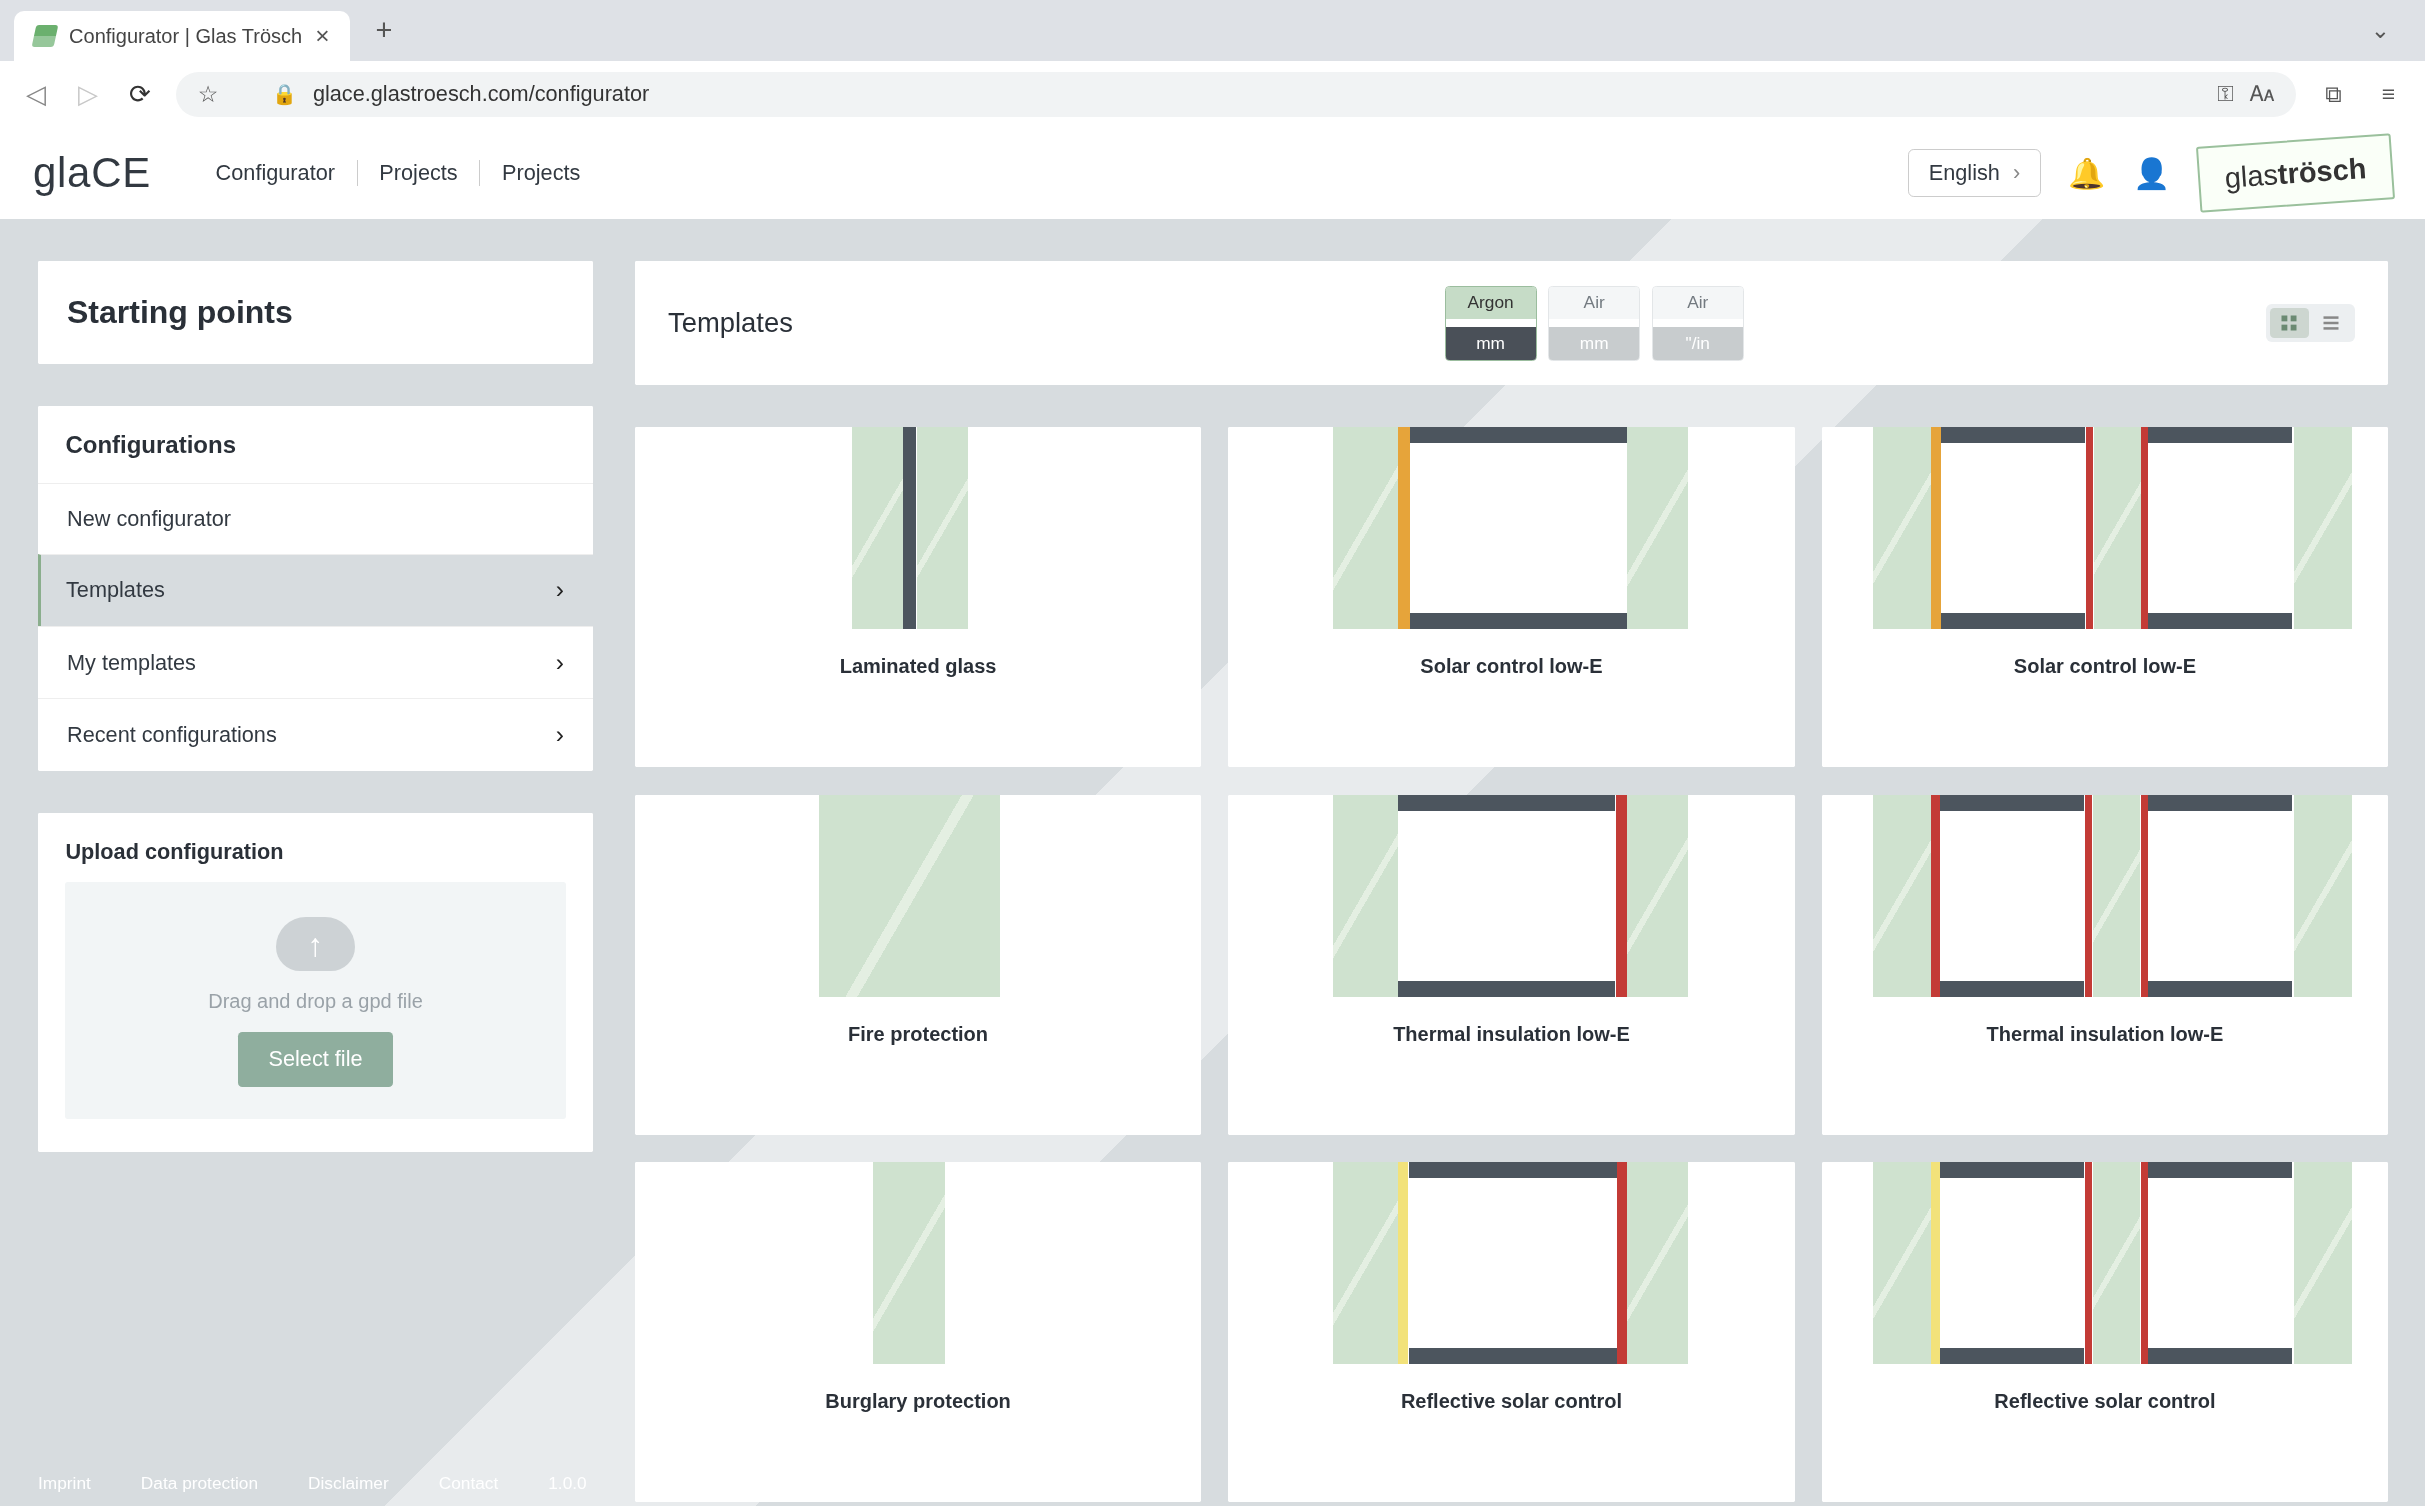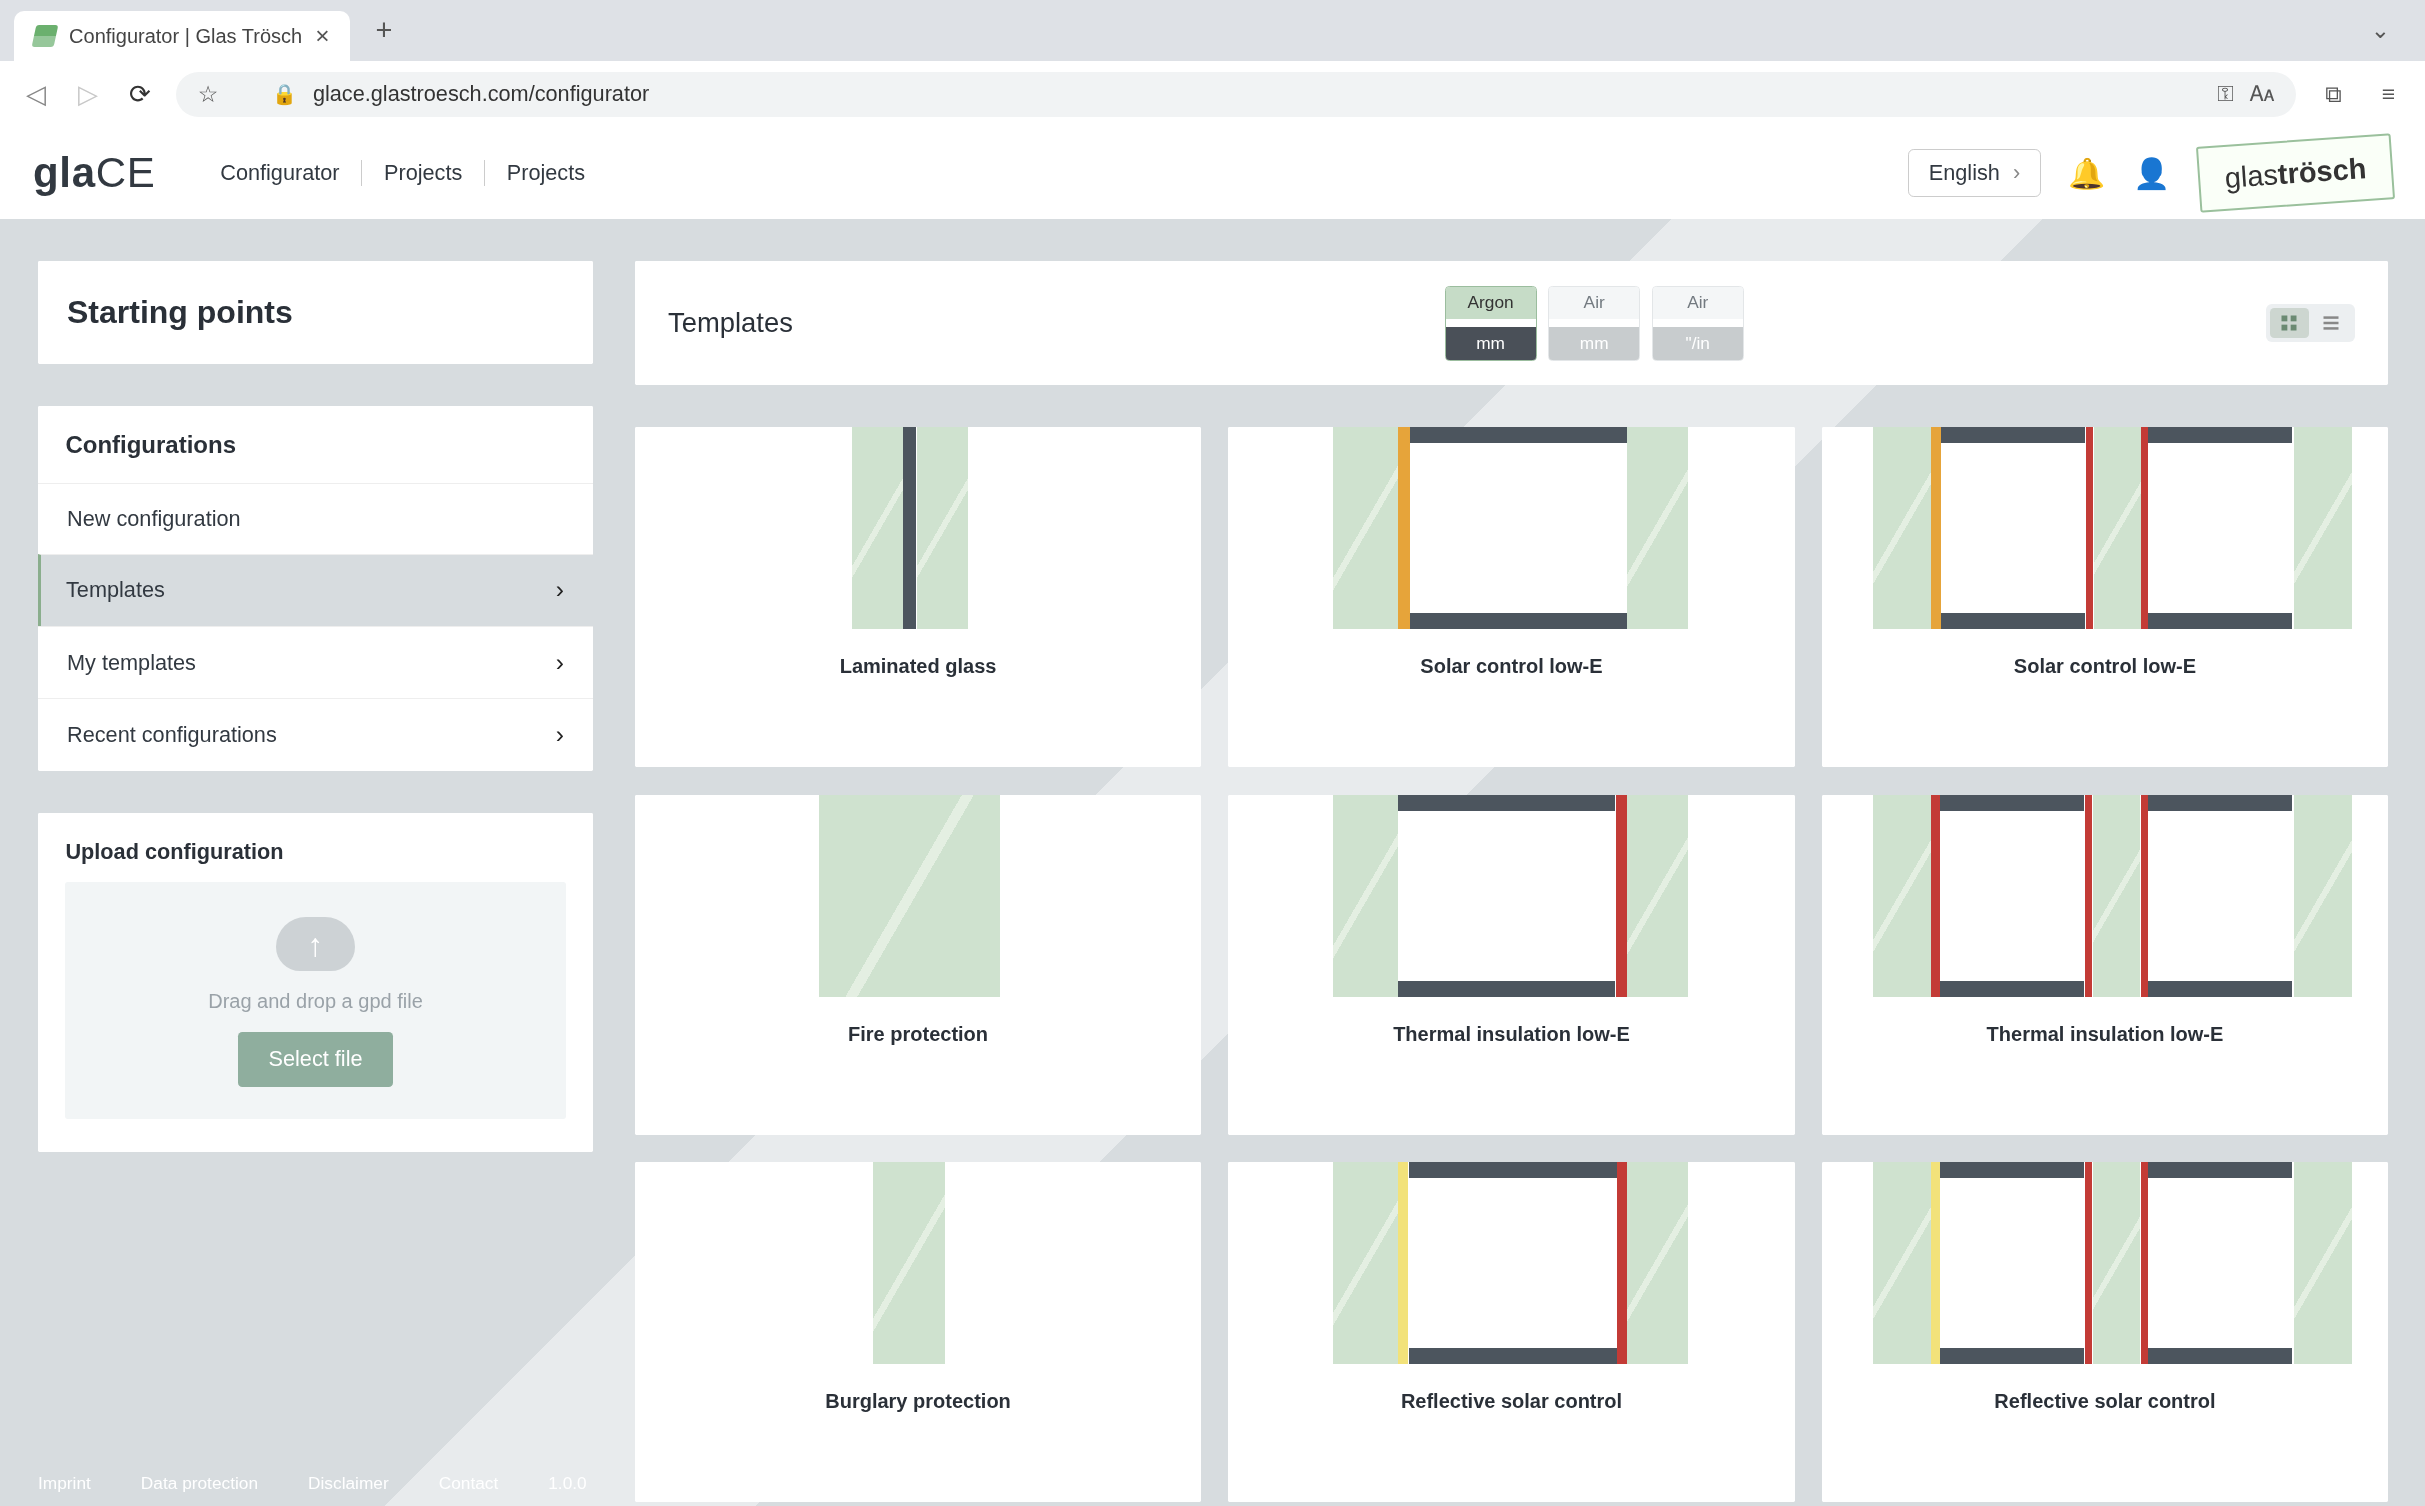--- a/index.html
+++ b/index.html
@@ -20,21 +20,21 @@
 .addr-bar { flex: 1; background: #f1f3f4; border-radius: 29px; height: 45px; display: flex; align-items: center; gap: 16px; padding: 0 21.7px; }
 .addr-bar .bookmark { font-size: 23px; color: #555; }
 .addr-bar .lock { font-size: 20px; color: #555; }
 .addr-bar .url { font-size: 21.7px; color: #333; flex: 1; }
 .addr-bar .addr-icon { font-size: 21.7px; color: #555; }
 .menu-btn { font-size: 23px; color: #555; width: 35px; text-align: center; }
 
 
 .app-header { background: #fff; height: 92px; display: flex; align-items: center; padding: 0 33px; }
 .brand { font-size: 42px; font-weight: 400; letter-spacing: 0.7px; }
-.brand .bold { font-weight: 700; }
+.brand .bold { font-weight: 400; }
 .nav-links { display: flex; gap: 0; margin-left: 43px; }
 .nav-links a { font-size: 21.7px; color: #323941; text-decoration: none; padding: 0 21.7px; border-right: 1.4px solid #ccc; }
 .nav-links a:last-child { border-right: none; }
 .header-right { margin-left: auto; display: flex; align-items: center; gap: 27.4px; }
 .lang-btn { border: 1.4px solid #ccc; border-radius: 5.8px; padding: 10px 20px; display: flex; align-items: center; gap: 13px; font-size: 21.7px; color: #323941; background: #fff; }
 .lang-btn .chev { font-size: 21.7px; color: #888; }
 .icon-btn { font-size: 30px; color: #b0b0b0; }
 .gt-logo { width: 195px; height: 66px; border: 2.2px solid #9ac09c; border-radius: 2.9px; transform: rotate(-4deg); display: flex; align-items: center; justify-content: center; font-size: 29px; color: #333; background: #fafff8; }
 .gt-logo .bold { font-weight: 800; }
 
@@ -150,21 +150,21 @@
   <div class="page-content">
 
     <div class="sidebar">
       <div class="card">
         <div class="card-title">Starting points</div>
       </div>
 
       <div class="card config-list">
         <div class="card-title small">Configurations</div>
         <div class="row">
-          <span>New configuration</span>
+          <span>New configurator</span>
         </div>
         <div class="row active">
           <span>Templates</span>
           <span class="chev">›</span>
         </div>
         <div class="row">
           <span>My templates</span>
           <span class="chev">›</span>
         </div>
         <div class="row">

